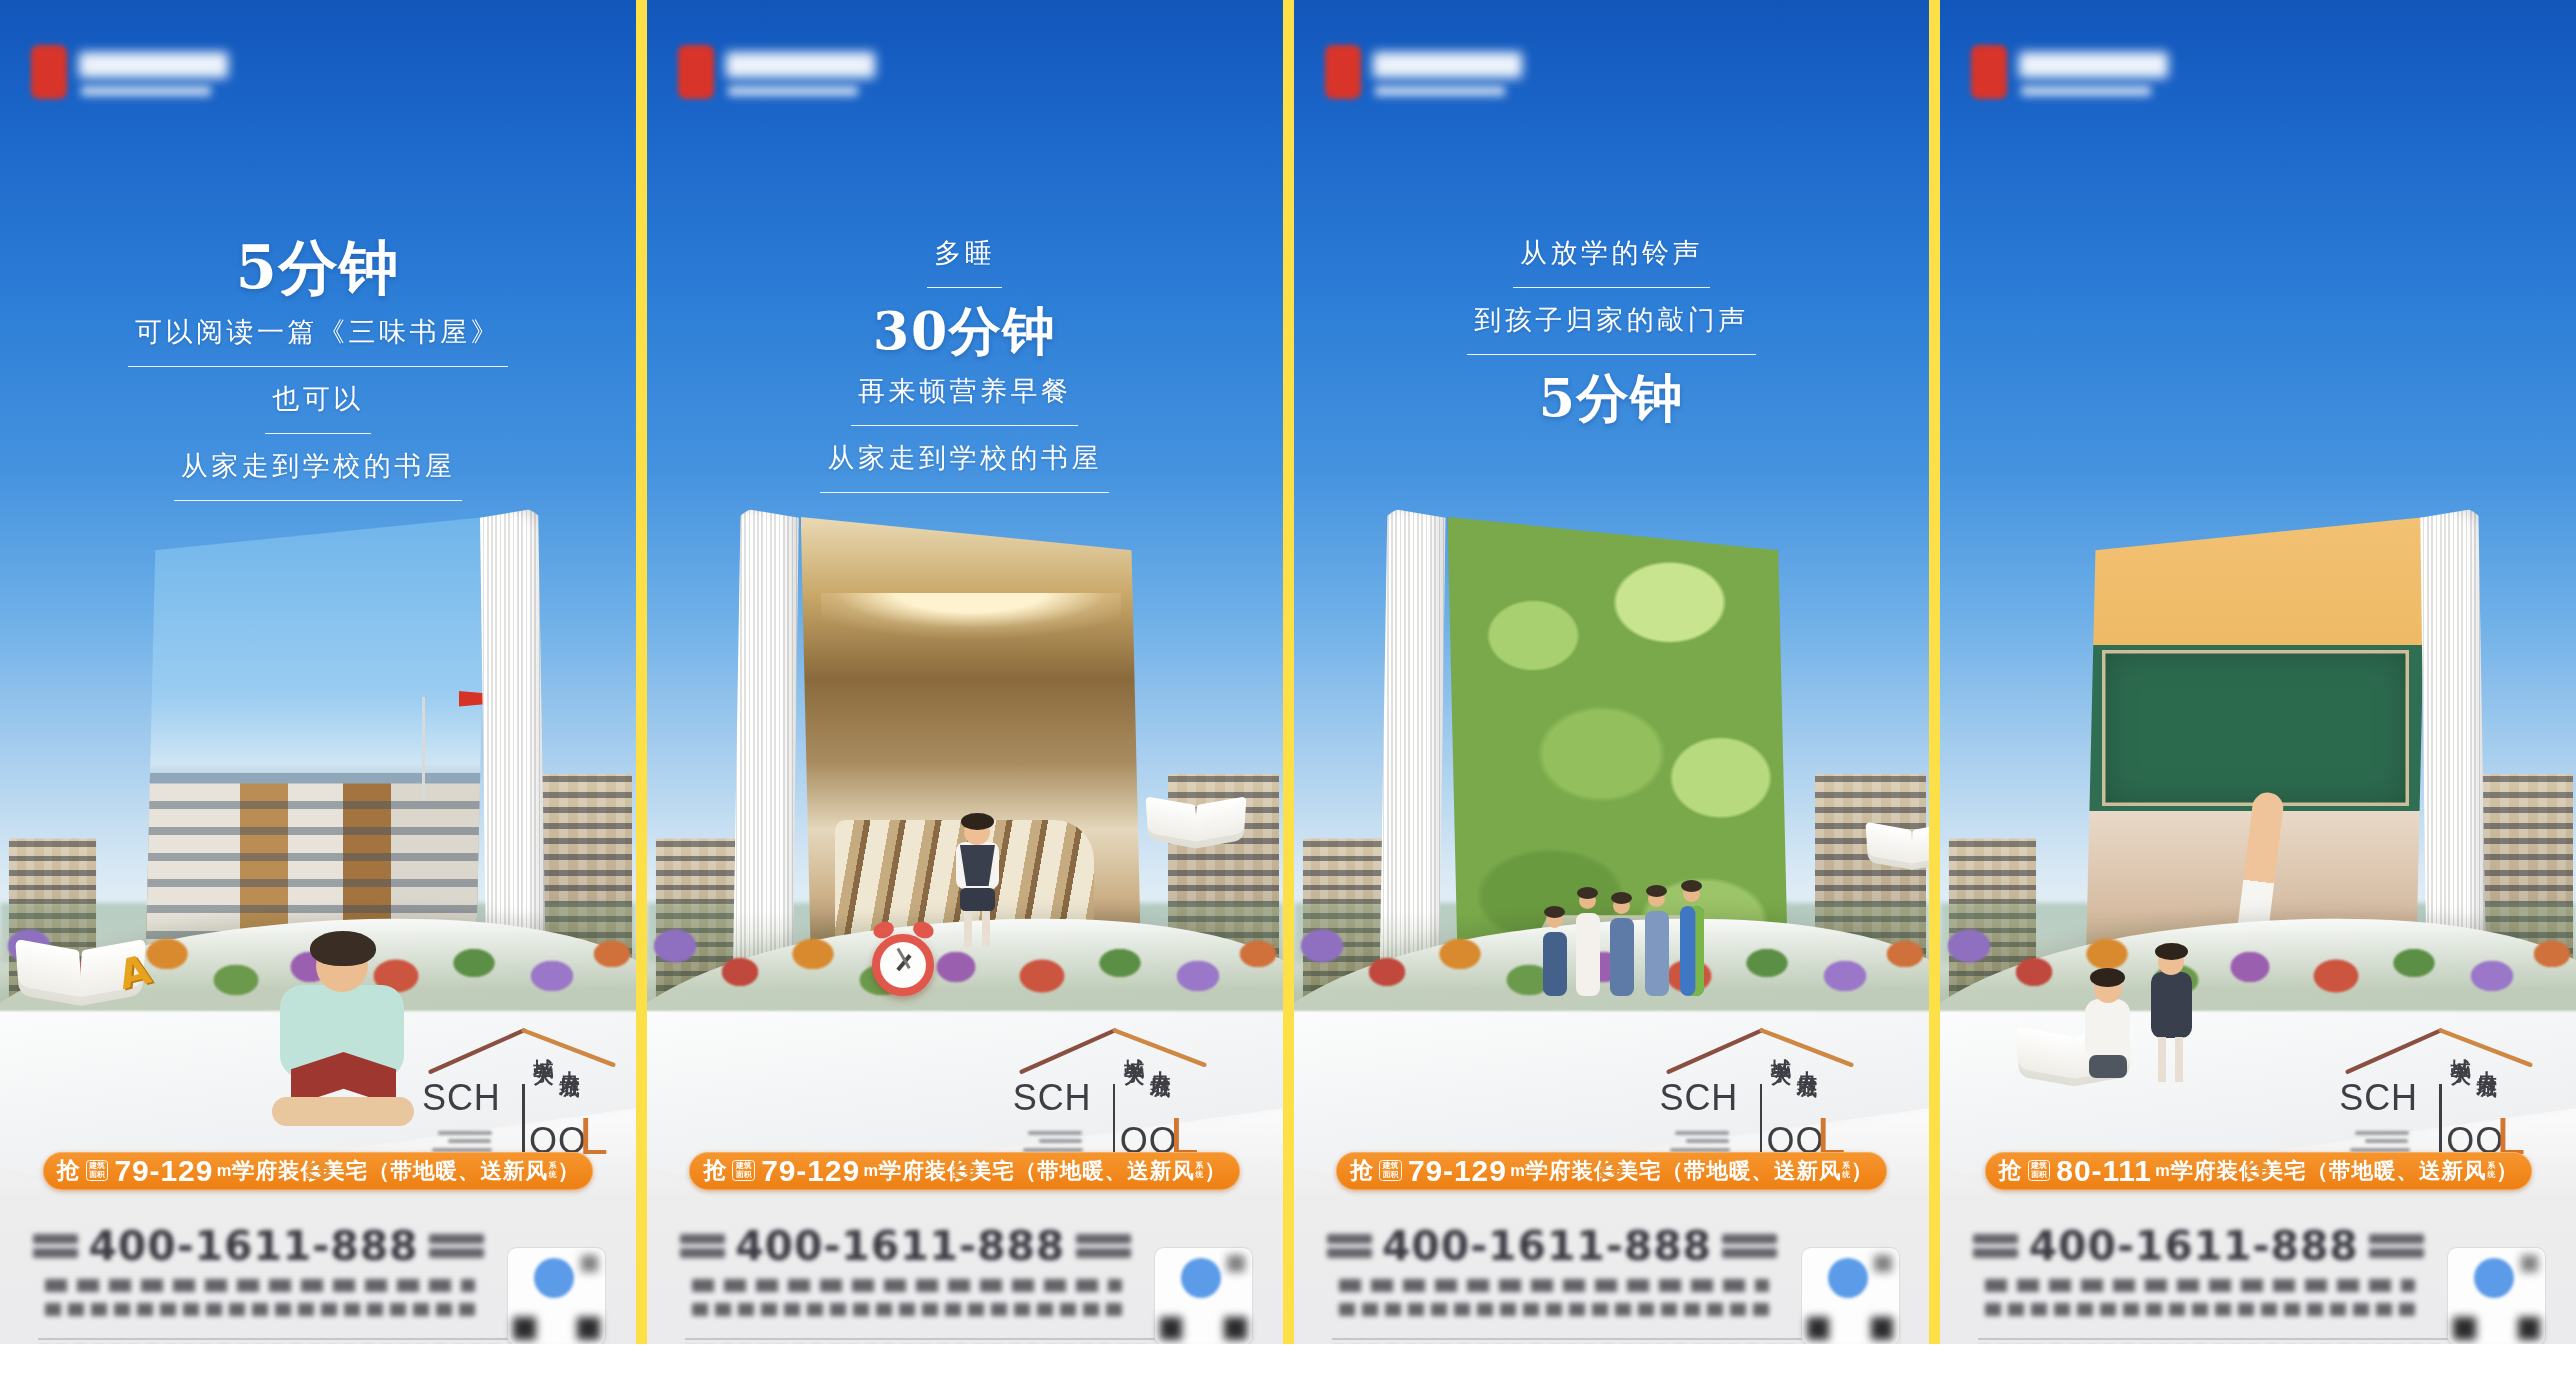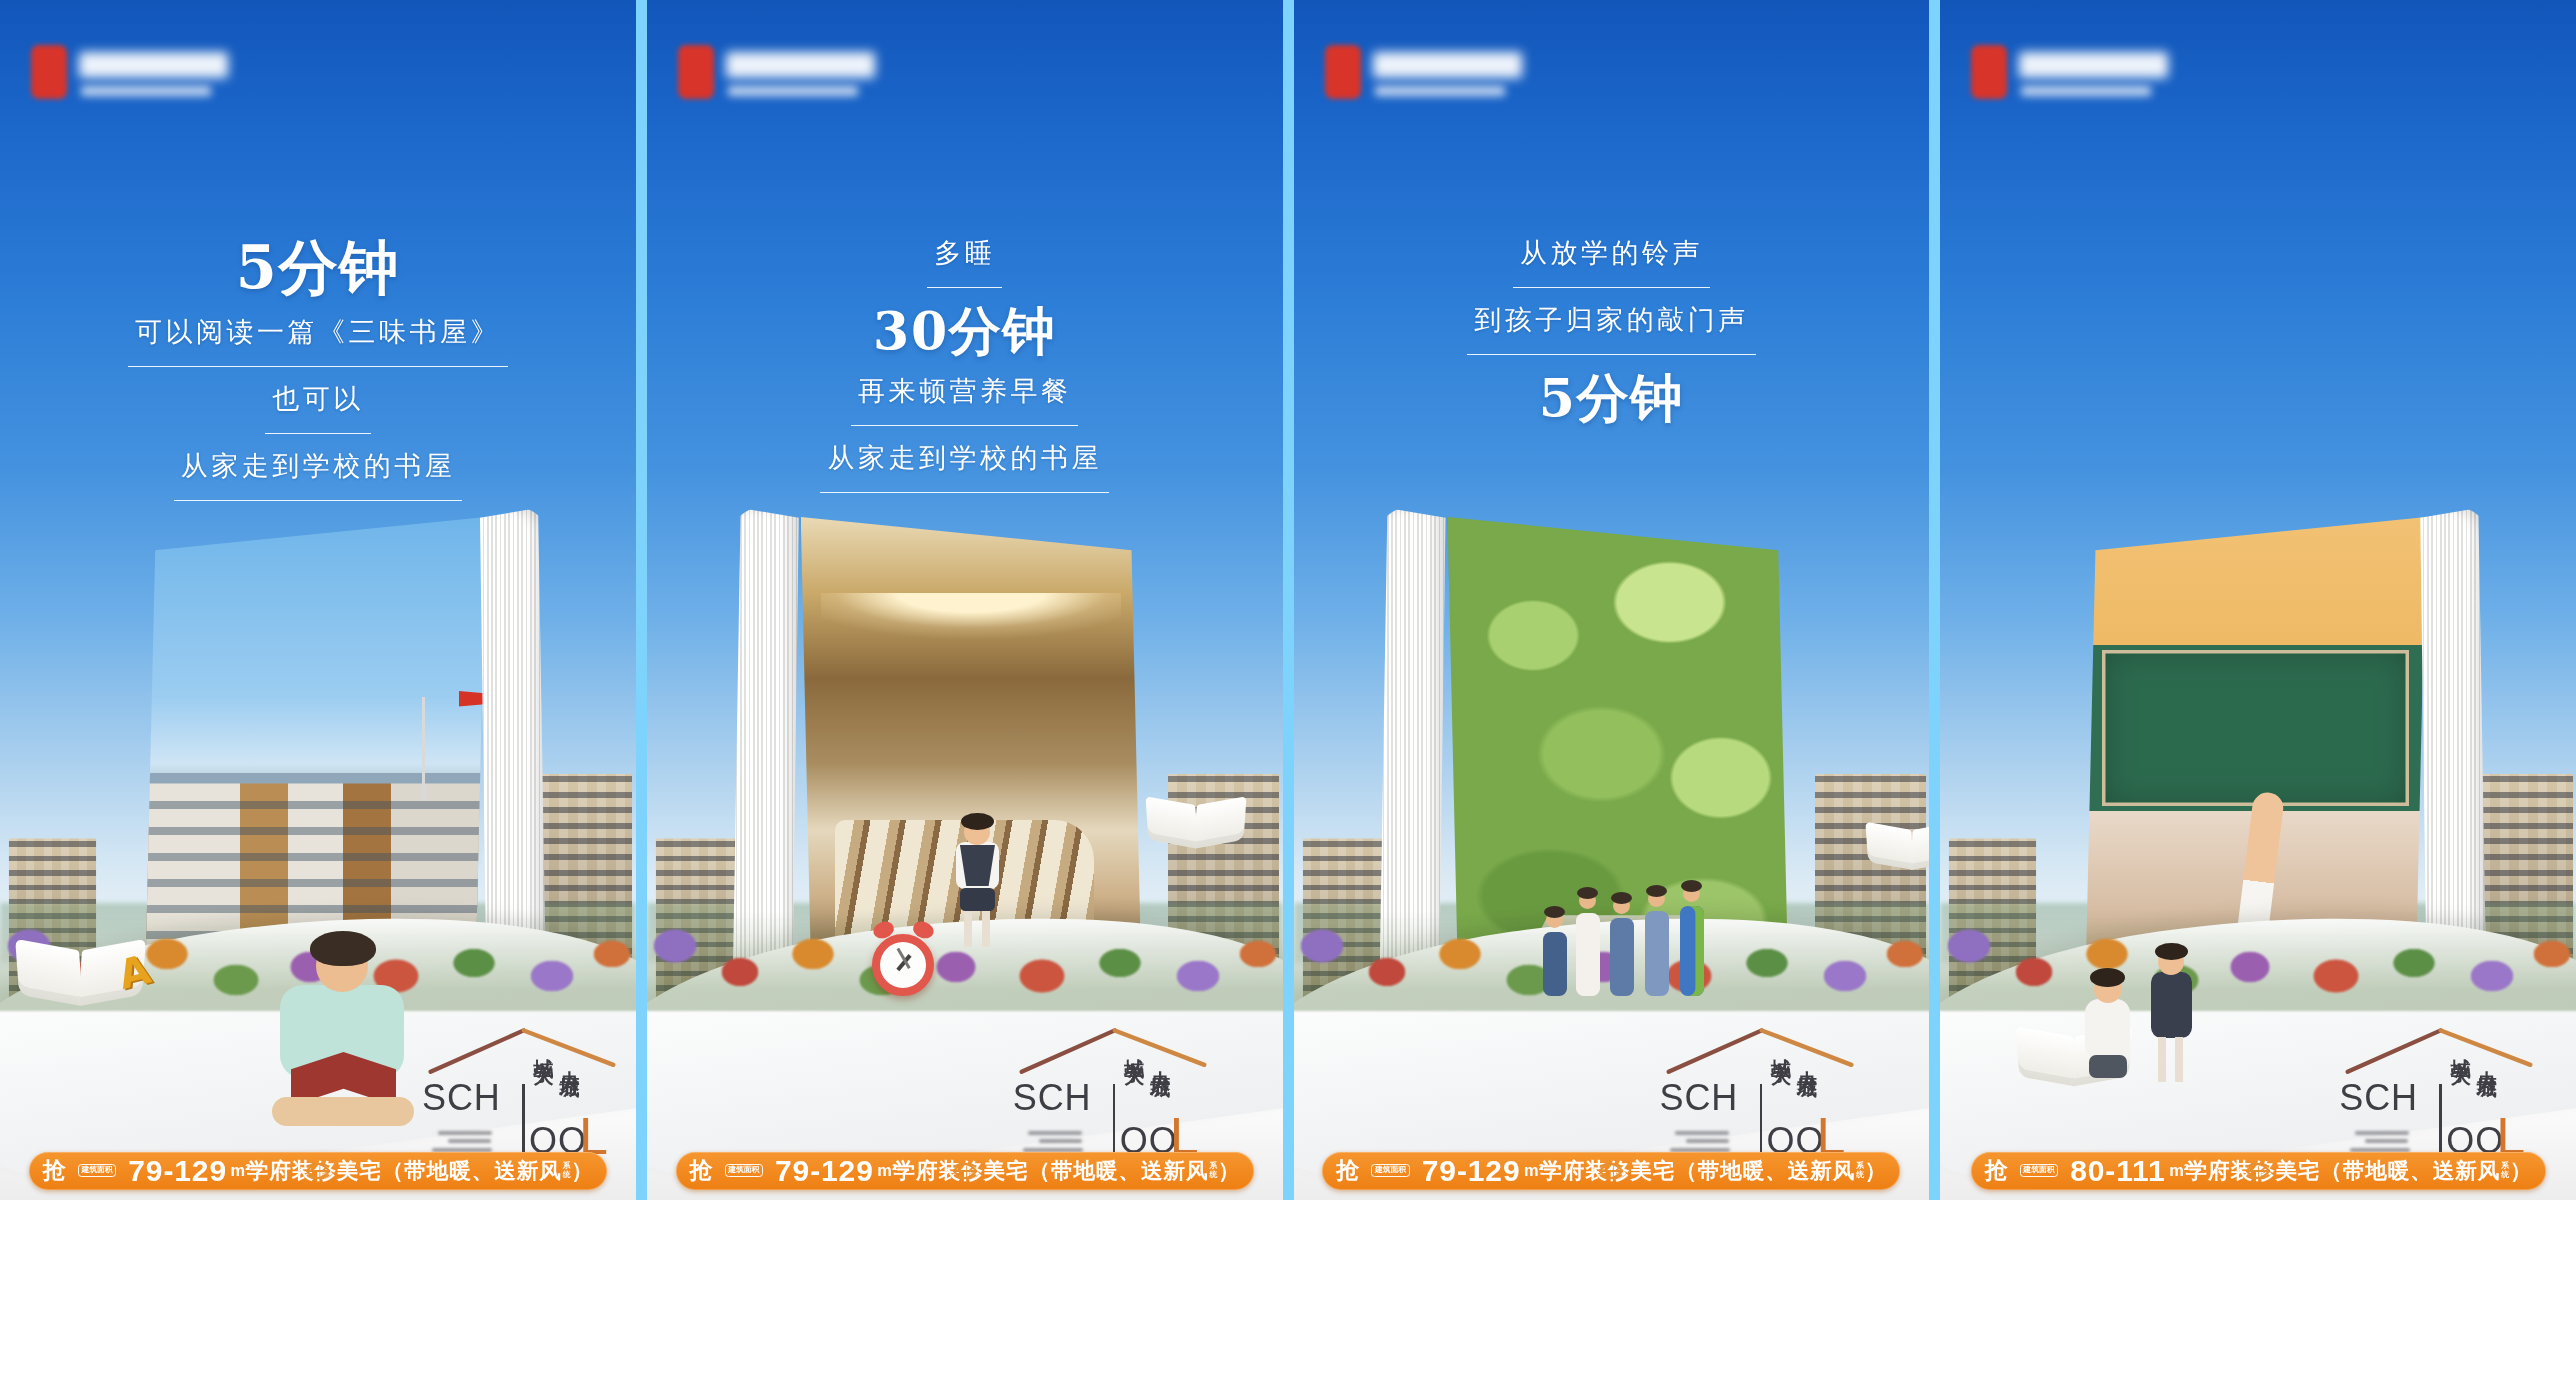--- a/index.html
+++ b/index.html
@@ -1,16 +1,16 @@
 <!DOCTYPE html>
 <html style="font-size:14px"><head>
 <meta charset="utf-8">
 <style>
   html,body{margin:0;padding:0;background:#ffffff;}
-  #board{width:2576px;height:1200px;display:flex;gap:11px;background:#7dd3fc;overflow:hidden;
+  #board{width:2576px;height:1344px;display:flex;gap:11px;background:#fde047;overflow:hidden;
          font-family:"Liberation Sans",sans-serif;}
   .poster{position:relative;flex:1;height:1378px;overflow:hidden;
     background:linear-gradient(180deg,#1256ba 0%,#1d68cb 10%,#2d7ed7 22%,#4492df 34%,
       #6fb0e8 45%,#a9cfee 55%,#d7e8f4 63%,#f3f7f9 70%,#ffffff 76%,#fafafa 81%,
       #ededee 87%,#eaeaec 100%);}
   .poster *{position:absolute;box-sizing:border-box;}
 
   
   .brand{left:31px;top:43px;width:225px;height:69px;}
   .brand .emblem{left:0;top:1.7px;width:36px;height:54px;background:#d8342a;border-radius:7.8px;filter:blur(2.6px);}
@@ -179,22 +179,22 @@
   .school .eng .e3{left:10.4px;top:128px;width:60px;}
 
   
   .banner-row{left:0;right:0;top:1149px;height:43px;display:flex;align-items:center;justify-content:center;gap:7.8px;position:absolute;}
   .banner-row svg{flex:none;}
   .banner{position:static;height:38px;display:flex;align-items:center;padding:0 14px;border-radius:19px;color:#fff;
     background:linear-gradient(180deg,#f6962f,#ee7f12);
     box-shadow:0 1.7px 5.2px rgba(170,85,0,.4), inset 0 0 0 0.9px rgba(255,255,255,.25);}
   .banner span{position:static;}
   .b-grab{font-size:23px;font-weight:700;}
-  .b-badge{display:flex;flex-direction:row;align-items:center;border:0.9px solid rgba(255,255,255,.95);
-    border-radius:3.5px;padding:0.9px 2.6px;margin:0 12px;font-size:7.8px;line-height:1.15;font-weight:700;}
+  .b-badge{display:flex;flex-direction:column;align-items:center;border:0.9px solid rgba(255,255,255,.95);
+    border-radius:3.5px;padding:0.9px 2.6px;margin:0 6px;font-size:7.8px;line-height:1.15;font-weight:700;}
   .b-area{font-size:30px;font-weight:800;letter-spacing:0.9px;}
   .b-unit{font-size:16.4px;font-weight:700;margin:0 1.7px 0 3.5px;}
   .b-unit sup{font-size:9.5px;}
   .b-body{font-size:21.6px;font-weight:700;letter-spacing:0.9px;}
   .b-small{display:flex;flex-direction:column;align-items:center;font-size:7.8px;line-height:1.15;font-weight:700;margin:0 0.9px;}
   .b-close{font-size:21.6px;font-weight:700;}
 
   
   .phone-row{left:33px;top:1222px;width:467px;height:48px;display:flex;align-items:center;position:absolute;}
   .phone-row .bars{position:static;display:flex;flex-direction:column;gap:4.3px;}

